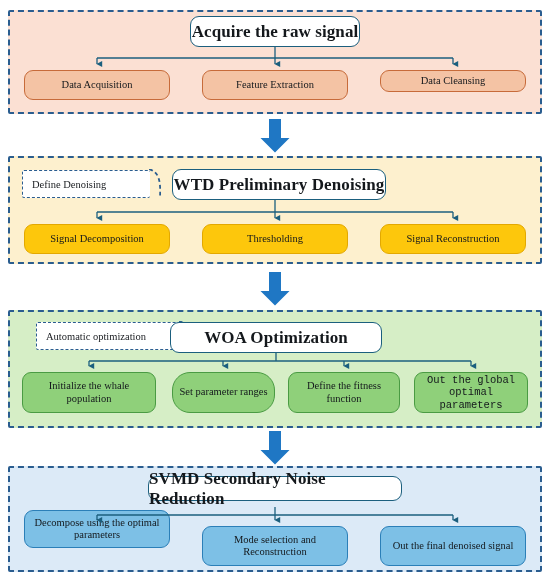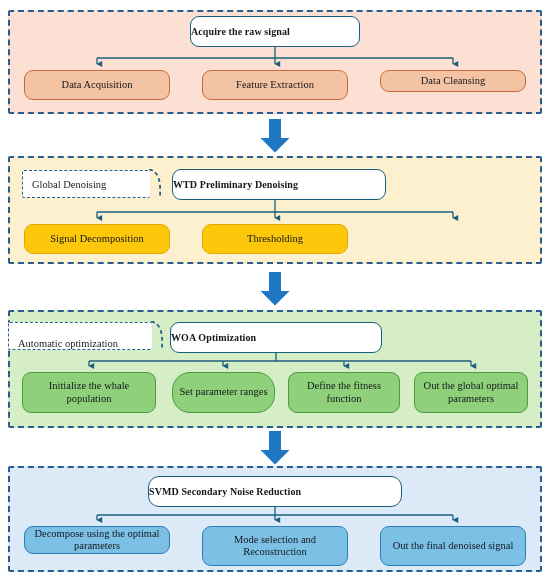--- a/index.html
+++ b/index.html
@@ -36,23 +36,23 @@
   .stage.blue   { background: #dceaf7; }
 
   
   .title-box {
     position: absolute;
     background: #ffffff;
     border: 1.6px solid #1b5f7e;
     border-radius: 9px;
     display: flex;
     align-items: center;
-    justify-content: flex-start;
+    justify-content: center;
     font-weight: bold;
-    font-size: 10px;
+    font-size: 17px;
     color: #14181c;
     letter-spacing: 0.1px;
     box-sizing: border-box;
     font-family: Liberation Serif, serif;
   }
 
   
   .side-tag {
     position: absolute;
     box-sizing: border-box;
@@ -128,42 +128,45 @@
   <div class="leaf peach" style="left:202px; top:70px; width:146px; height:30px;">
     <span>Feature Extraction</span>
   </div>
   <div class="leaf peach" style="left:380px; top:70px; width:146px; height:22px;">
     <span>Data Cleansing</span>
   </div>
 
   <div class="stage cream" style="top:156px; height:108px;"></div>
 
   <div class="side-tag" style="left:22px; top:170px; width:128px; height:28px;">
-    <span>Global Denoising</span>
+    <span>Define Denoising</span>
     <span class="flag">
       <svg viewBox="0 0 12 30" preserveAspectRatio="none">
         <path d="M0,0 C9,3 12,10 11,29" fill="none" stroke="#2a5d8f" stroke-width="1.8" stroke-dasharray="4,3"></path>
       </svg>
     </span>
   </div>
 
   <div class="title-box" style="left:172px; top:169px; width:214px; height:31px;">
     <span>WTD Preliminary Denoising</span>
   </div>
 
   <div class="leaf gold" style="left:24px; top:224px; width:146px; height:30px;">
     <span>Signal Decomposition</span>
   </div>
   <div class="leaf gold" style="left:202px; top:224px; width:146px; height:30px;">
     <span>Thresholding</span>
   </div>
+  <div class="leaf gold" style="left:380px; top:224px; width:146px; height:30px;">
+    <span>Signal Reconstruction</span>
+  </div>
 
   <div class="stage green" style="top:310px; height:118px;"></div>
 
-  <div class="side-tag" style="left:8px; top:322px; width:144px; height:28px;align-items:flex-end;">
+  <div class="side-tag" style="left:36px; top:322px; width:144px; height:28px;">
     <span>Automatic optimization</span>
     <span class="flag">
       <svg viewBox="0 0 12 30" preserveAspectRatio="none">
         <path d="M0,0 C9,3 12,10 11,29" fill="none" stroke="#2a5d8f" stroke-width="1.8" stroke-dasharray="4,3"></path>
       </svg>
     </span>
   </div>
 
   <div class="title-box" style="left:170px; top:322px; width:212px; height:31px;">
     <span>WOA Optimization</span>
@@ -171,31 +174,31 @@
 
   <div class="leaf green" style="left:22px; top:372px; width:134px; height:41px;">
     <span>Initialize the whale population</span>
   </div>
   <div class="leaf green" style="left:172px; top:372px; width:103px; height:41px;border-radius:18px;">
     <span>Set parameter ranges</span>
   </div>
   <div class="leaf green" style="left:288px; top:372px; width:112px; height:41px;">
     <span>Define the fitness function</span>
   </div>
-  <div class="leaf green" style="left:414px; top:372px; width:114px; height:41px;">
+  <div class="leaf green" style="left:414px; top:372px; width:114px; height:41px;font-family:Liberation Mono, monospace;">
     <span>Out the global optimal parameters</span>
   </div>
 
   <div class="stage blue" style="top:466px; height:106px;"></div>
 
-  <div class="title-box" style="left:148px; top:476px; width:254px; height:31px;border-radius:11px;">
+  <div class="title-box" style="left:148px; top:476px; width:254px; height:25px;">
     <span>SVMD Secondary Noise Reduction</span>
   </div>
 
-  <div class="leaf blue" style="left:24px; top:526px; width:146px; height:28px;">
+  <div class="leaf blue" style="left:24px; top:510px; width:146px; height:38px;">
     <span>Decompose using the optimal parameters</span>
   </div>
   <div class="leaf blue" style="left:202px; top:526px; width:146px; height:40px;">
     <span>Mode selection and Reconstruction</span>
   </div>
   <div class="leaf blue" style="left:380px; top:526px; width:146px; height:40px;">
     <span>Out the final denoised signal</span>
   </div>
 
   <svg class="connectors" viewBox="0 0 550 582">

